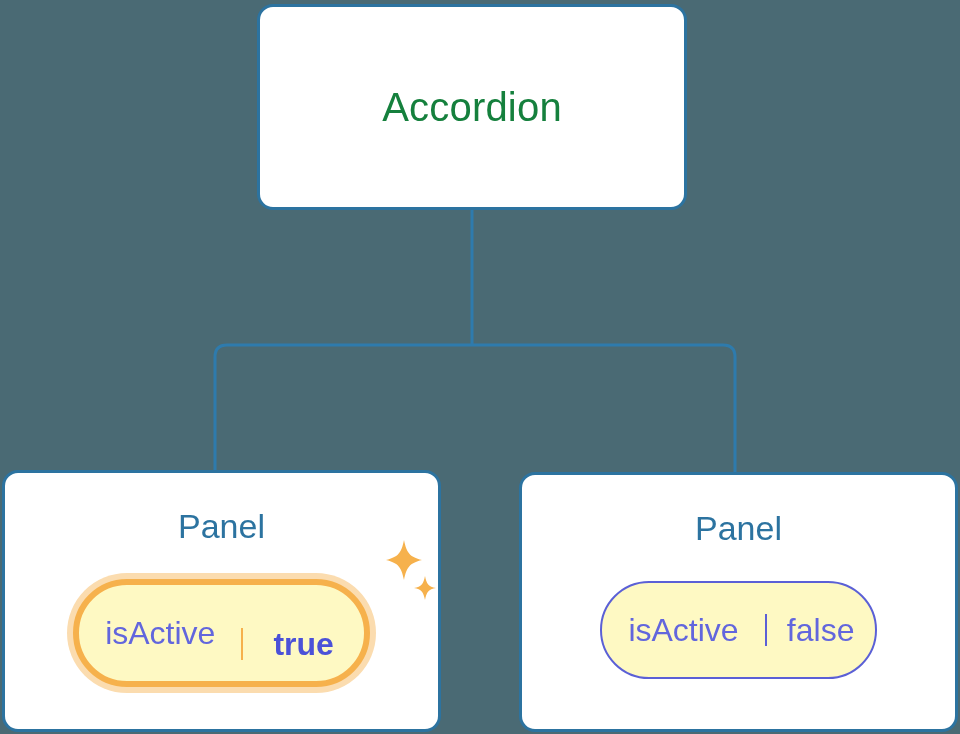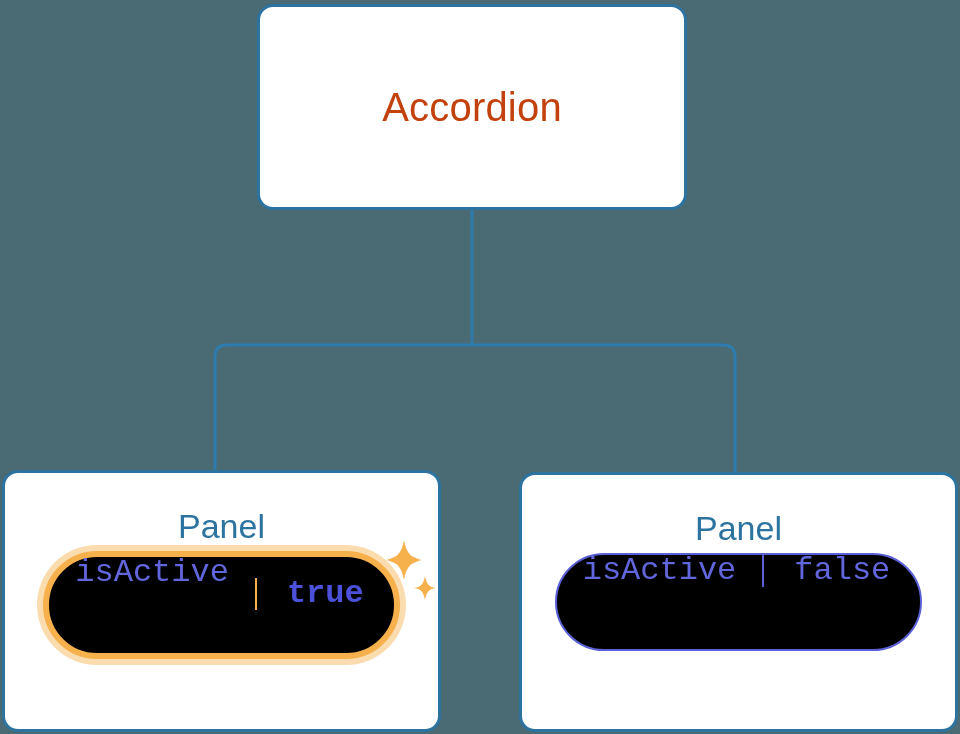--- a/index.html
+++ b/index.html
@@ -46,21 +46,21 @@
     left: 257px;
     top: 4px;
     width: 430px;
     height: 206px;
     display: flex;
     align-items: center;
     justify-content: center;
   }
 
   .node-title-root {
-    color: #c2410c;
+    color: #15803d;
     font-size: 40px;
     letter-spacing: 0.2px;
     line-height: 1;
   }
 
   .node-panel {
     display: flex;
     flex-direction: column;
     align-items: center;
     padding-top: 36px;
@@ -77,38 +77,37 @@
     left: 519px;
     top: 472px;
     width: 439px;
     height: 260px;
   }
 
   .node-title-panel {
     color: #2c73a0;
     font-size: 34px;
     line-height: 1;
-    margin-bottom: 8px;
+    margin-bottom: 36px;
   }
 
   
   .pill-wrap {
     position: relative;
     display: inline-flex;
   }
 
   .pill {
     display: flex;
-    align-items: flex-start;
+    align-items: center;
     border-radius: 999px;
     box-sizing: border-box;
-    background: #000000;
+    background: #fef9c3;
     position: relative;
     z-index: 2;
-    font-family: Liberation Mono, monospace;
   }
 
   .pill-cell {
     display: flex;
     align-items: center;
     justify-content: center;
     box-sizing: border-box;
     line-height: 1;
   }
 
@@ -119,21 +118,21 @@
   }
   .pill-plain .pill-key {
     color: #6266dd;
     font-size: 32px;
     padding: 0 26px;
     min-width: 160px;
   }
   .pill-plain .pill-val {
     color: #6266dd;
     font-size: 32px;
-    padding: 0 30px;
+    padding: 0 20px;
     min-width: 110px;
     border-left: 2px solid #5b60d6;
   }
 
   
   .pill-highlight {
     border: 6px solid #f6b14c;
     height: 108px;
   }
   .pill-highlight .pill-key {

